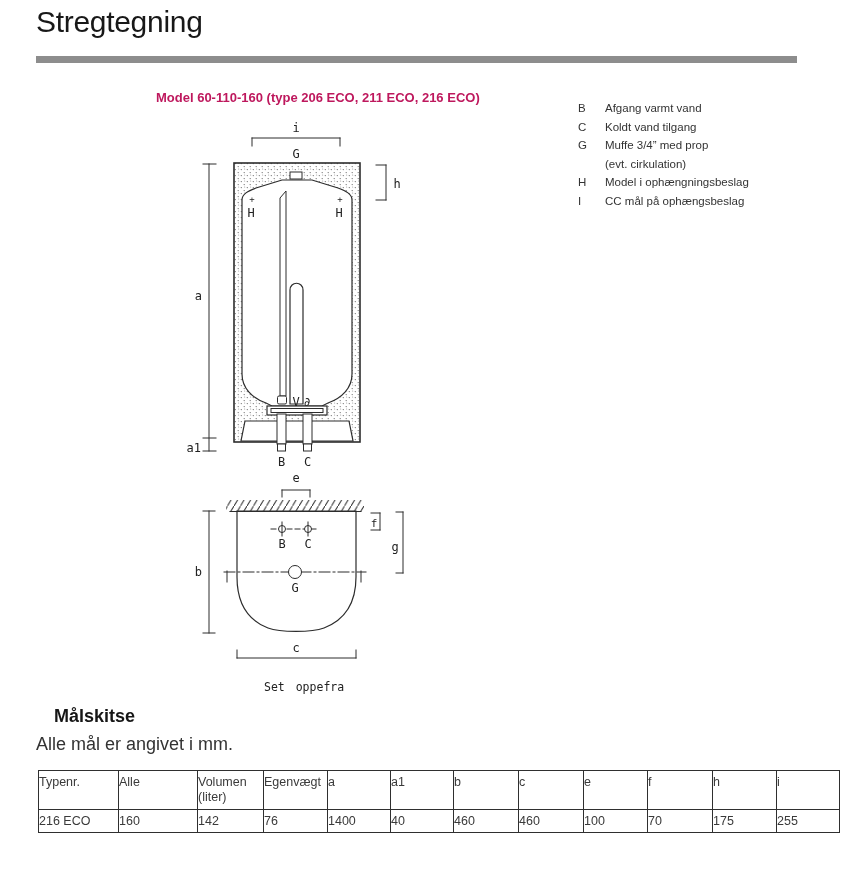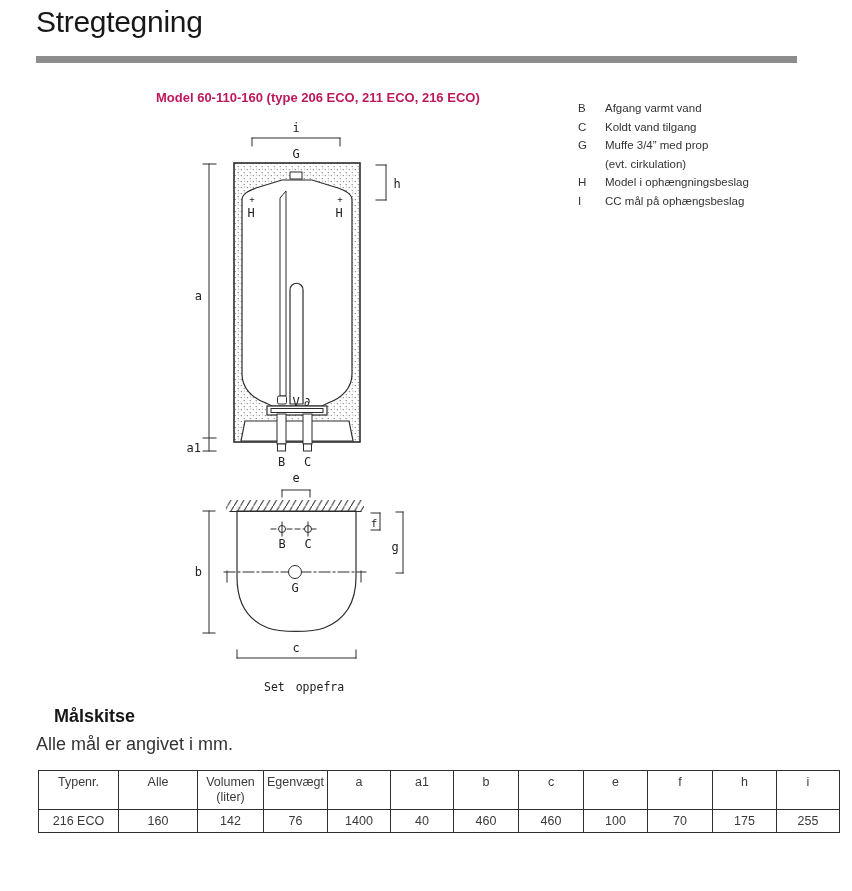--- a/index.html
+++ b/index.html
@@ -31,21 +31,21 @@
   }
   svg text.small { font-size:9px; }
   svg text.vcap { font-size:11.5px; word-spacing:4px; }
   .heading2 { position:absolute; left:36px; top:706px; font-size:18px; font-weight:700; color:#161616;margin-left:18px; }
   .note { position:absolute; left:36px; top:734px; font-size:18px; color:#333; }
   table.dims {
     position:absolute; left:38px; top:770px;
     border-collapse:collapse; table-layout:fixed;
     font-size:12.5px; color:#3a3a3a;
   }
-  table.dims th, table.dims td { border:1px solid #2f2f2f; text-align:center; padding:0; }
+  table.dims th, table.dims td { border:1px solid #2f2f2f; text-align:left; padding:0; }
   table.dims th { font-weight:400; vertical-align:top; padding-top:4px; height:34px; line-height:15px; }
   table.dims td { height:22px; }
 </style>
 </head>
 <body>
 
 <div class="title">Stregtegning</div>
 <div class="rule" style="background: rgb(141, 141, 141);"></div>
 <div class="caption">Model 60-110-160 (type 206 ECO, 211 ECO, 216 ECO)</div>
 

